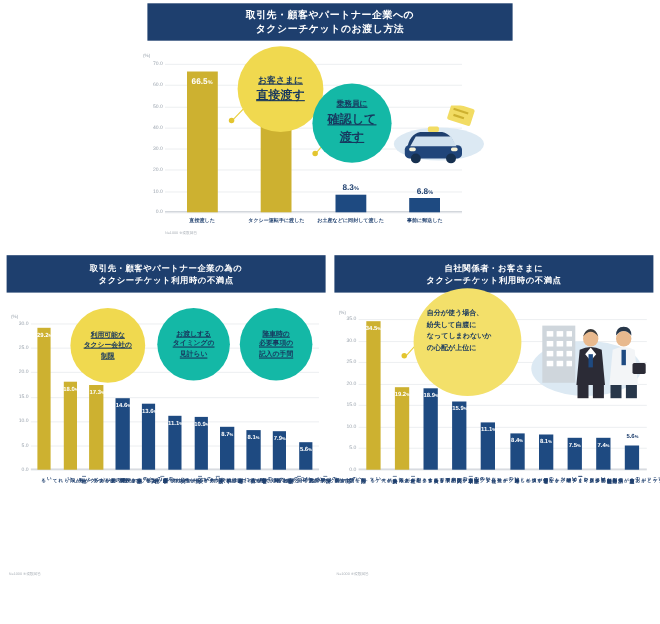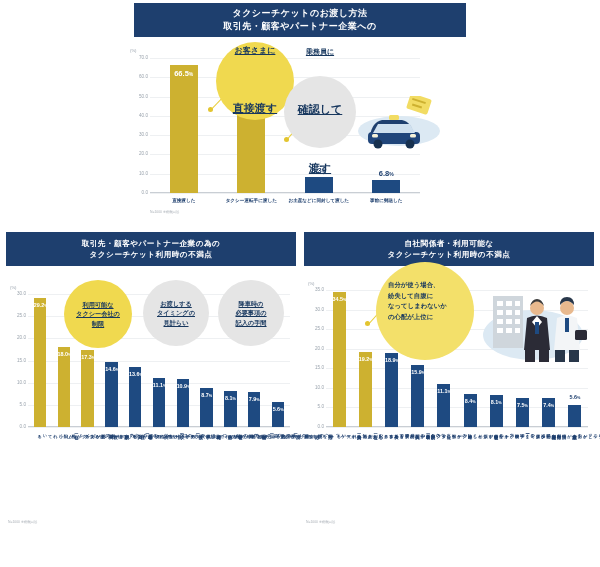--- a/index.html
+++ b/index.html
@@ -40,22 +40,22 @@
     color:#1e3f6e;line-height:1.35;
   }
   .baseline{position:absolute;height:1px;background:#c9ced4;}
 
   
   .bubble{
     position:absolute;border-radius:50%;background:#f0d94f;
     display:flex;align-items:center;justify-content:center;text-align:center;
     color:#17375e;font-weight:bold;line-height:1.5;text-decoration:underline;
   }
-  .bubble.pale{background:#e5e5e5;}
-  .bubble .big{font-size:11px;margin-top:43px;}
+  .bubble.pale{background:#14b8a6;}
+  .bubble .big{font-size:11px;}
   .leader{position:absolute;background:#e9cf3e;transform-origin:0 0;height:1.4px;}
   .leaddot{position:absolute;width:5px;height:5px;border-radius:50%;background:#e3c52f;}
 
   
   .panel-bl{position:absolute;left:6px;top:232px;width:290px;height:300px;}
   .panel-br{position:absolute;left:304px;top:232px;width:290px;height:300px;}
   .panel-bl .banner,.panel-br .banner{
     position:absolute;left:0;top:0;width:290px;height:34px;font-size:7.6px;
   }
   .subhead{
@@ -86,22 +86,22 @@
   
   .ill{position:absolute;}
   .cloud{position:absolute;background:#dce9f3;border-radius:50%;}
 </style>
 </head>
 <body>
 
 <div class="panel-top">
 
   <div class="banner">
+    <span>取引先・顧客やパートナー企業への</span>
     <span>タクシーチケットのお渡し方法</span>
-    <span>取引先・顧客やパートナー企業への</span>
   </div>
 
   <div class="chart-top">
     <div class="axis-unit" style="left:-20px;top:-10px;">(%)</div>
     <div id="top-grid">
         <div class="gridline" style="top: 0px;"></div>
         <div class="gridline" style="top: 19.2857px;"></div>
         <div class="gridline" style="top: 38.5714px;"></div>
         <div class="gridline" style="top: 57.8571px;"></div>
         <div class="gridline" style="top: 77.1429px;"></div>
@@ -279,21 +279,21 @@
       <div>必要事項の</div>
       <div>記入の手間</div>
     </div>
   </div>
 
   <div class="source" style="left:2px;top:288px;">N=1000 ※複数回答</div>
 </div>
 
 <div class="panel-br">
   <div class="banner">
-    <span>自社関係者・利用可能な</span>
+    <span>自社関係者・お客さまに</span>
     <span>タクシーチケット利用時の不満点</span>
   </div>
 
   <div class="chart-br">
     <div class="axis-unit" style="left:-18px;top:-9px;">(%)</div>
     <div id="br-grid">
         <div class="gridline" style="top: 0px;"></div>
         <div class="gridline" style="top: 19.5714px;"></div>
         <div class="gridline" style="top: 39.1429px;"></div>
         <div class="gridline" style="top: 58.7143px;"></div>

